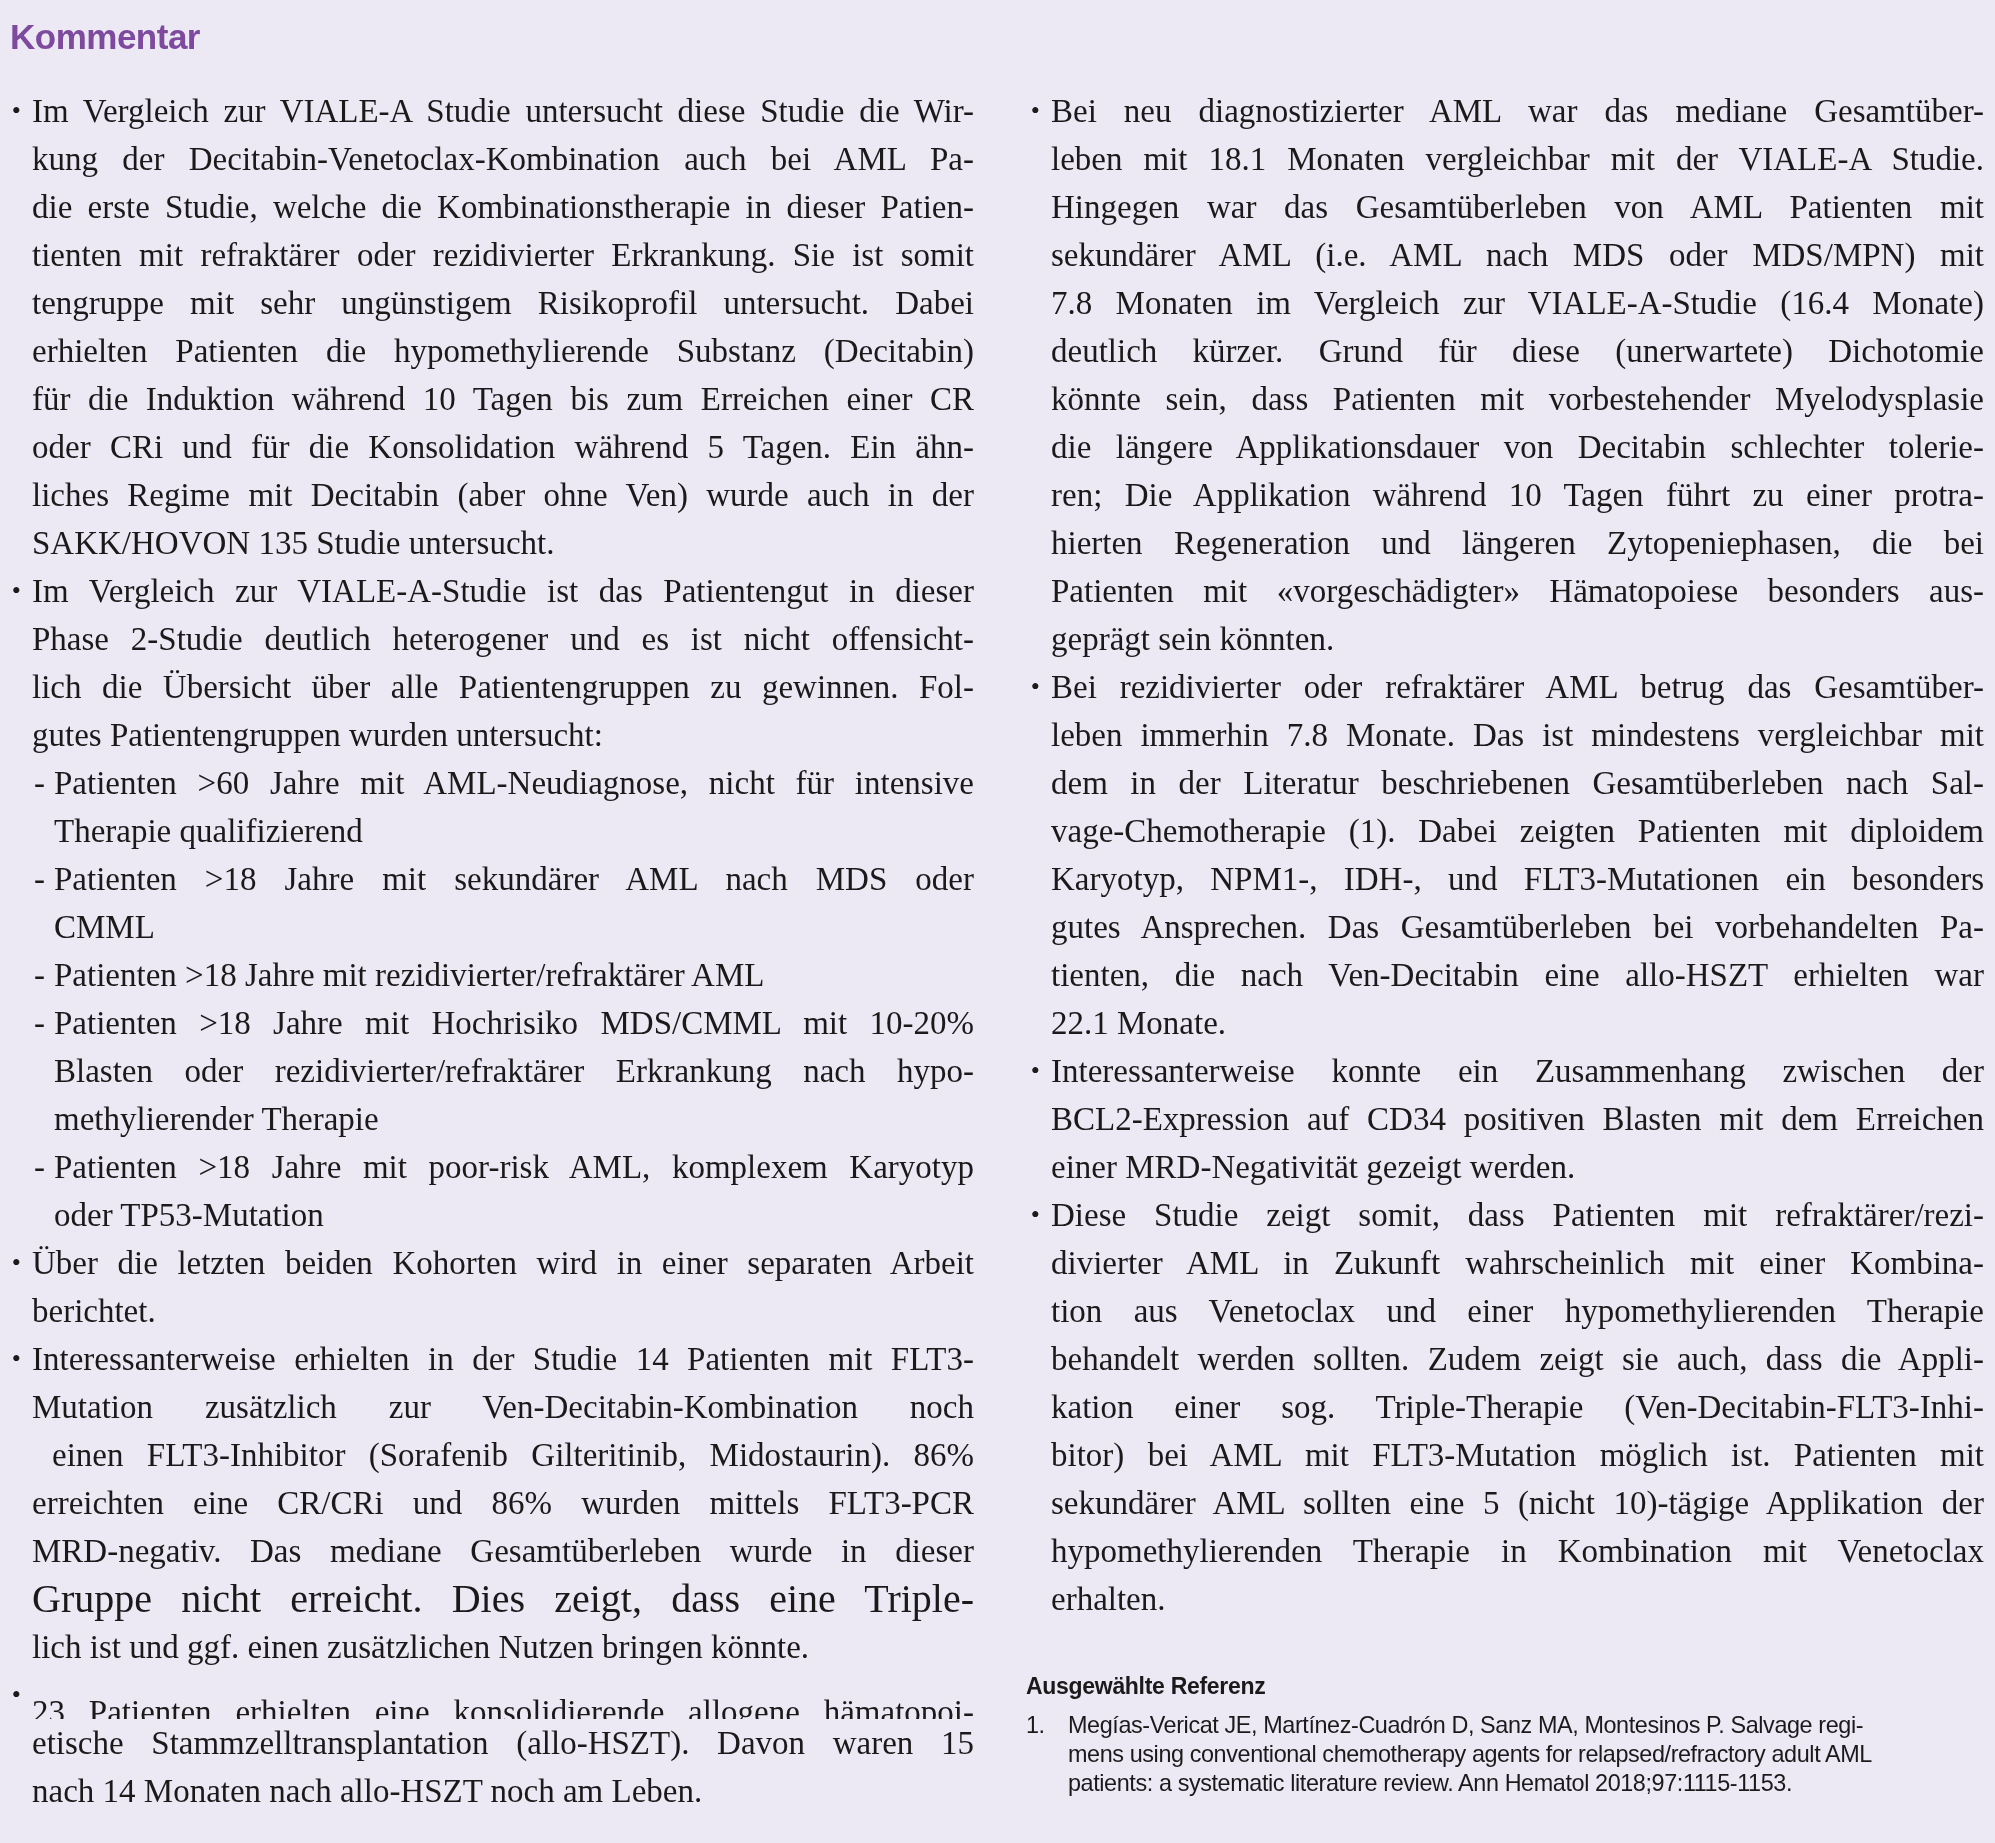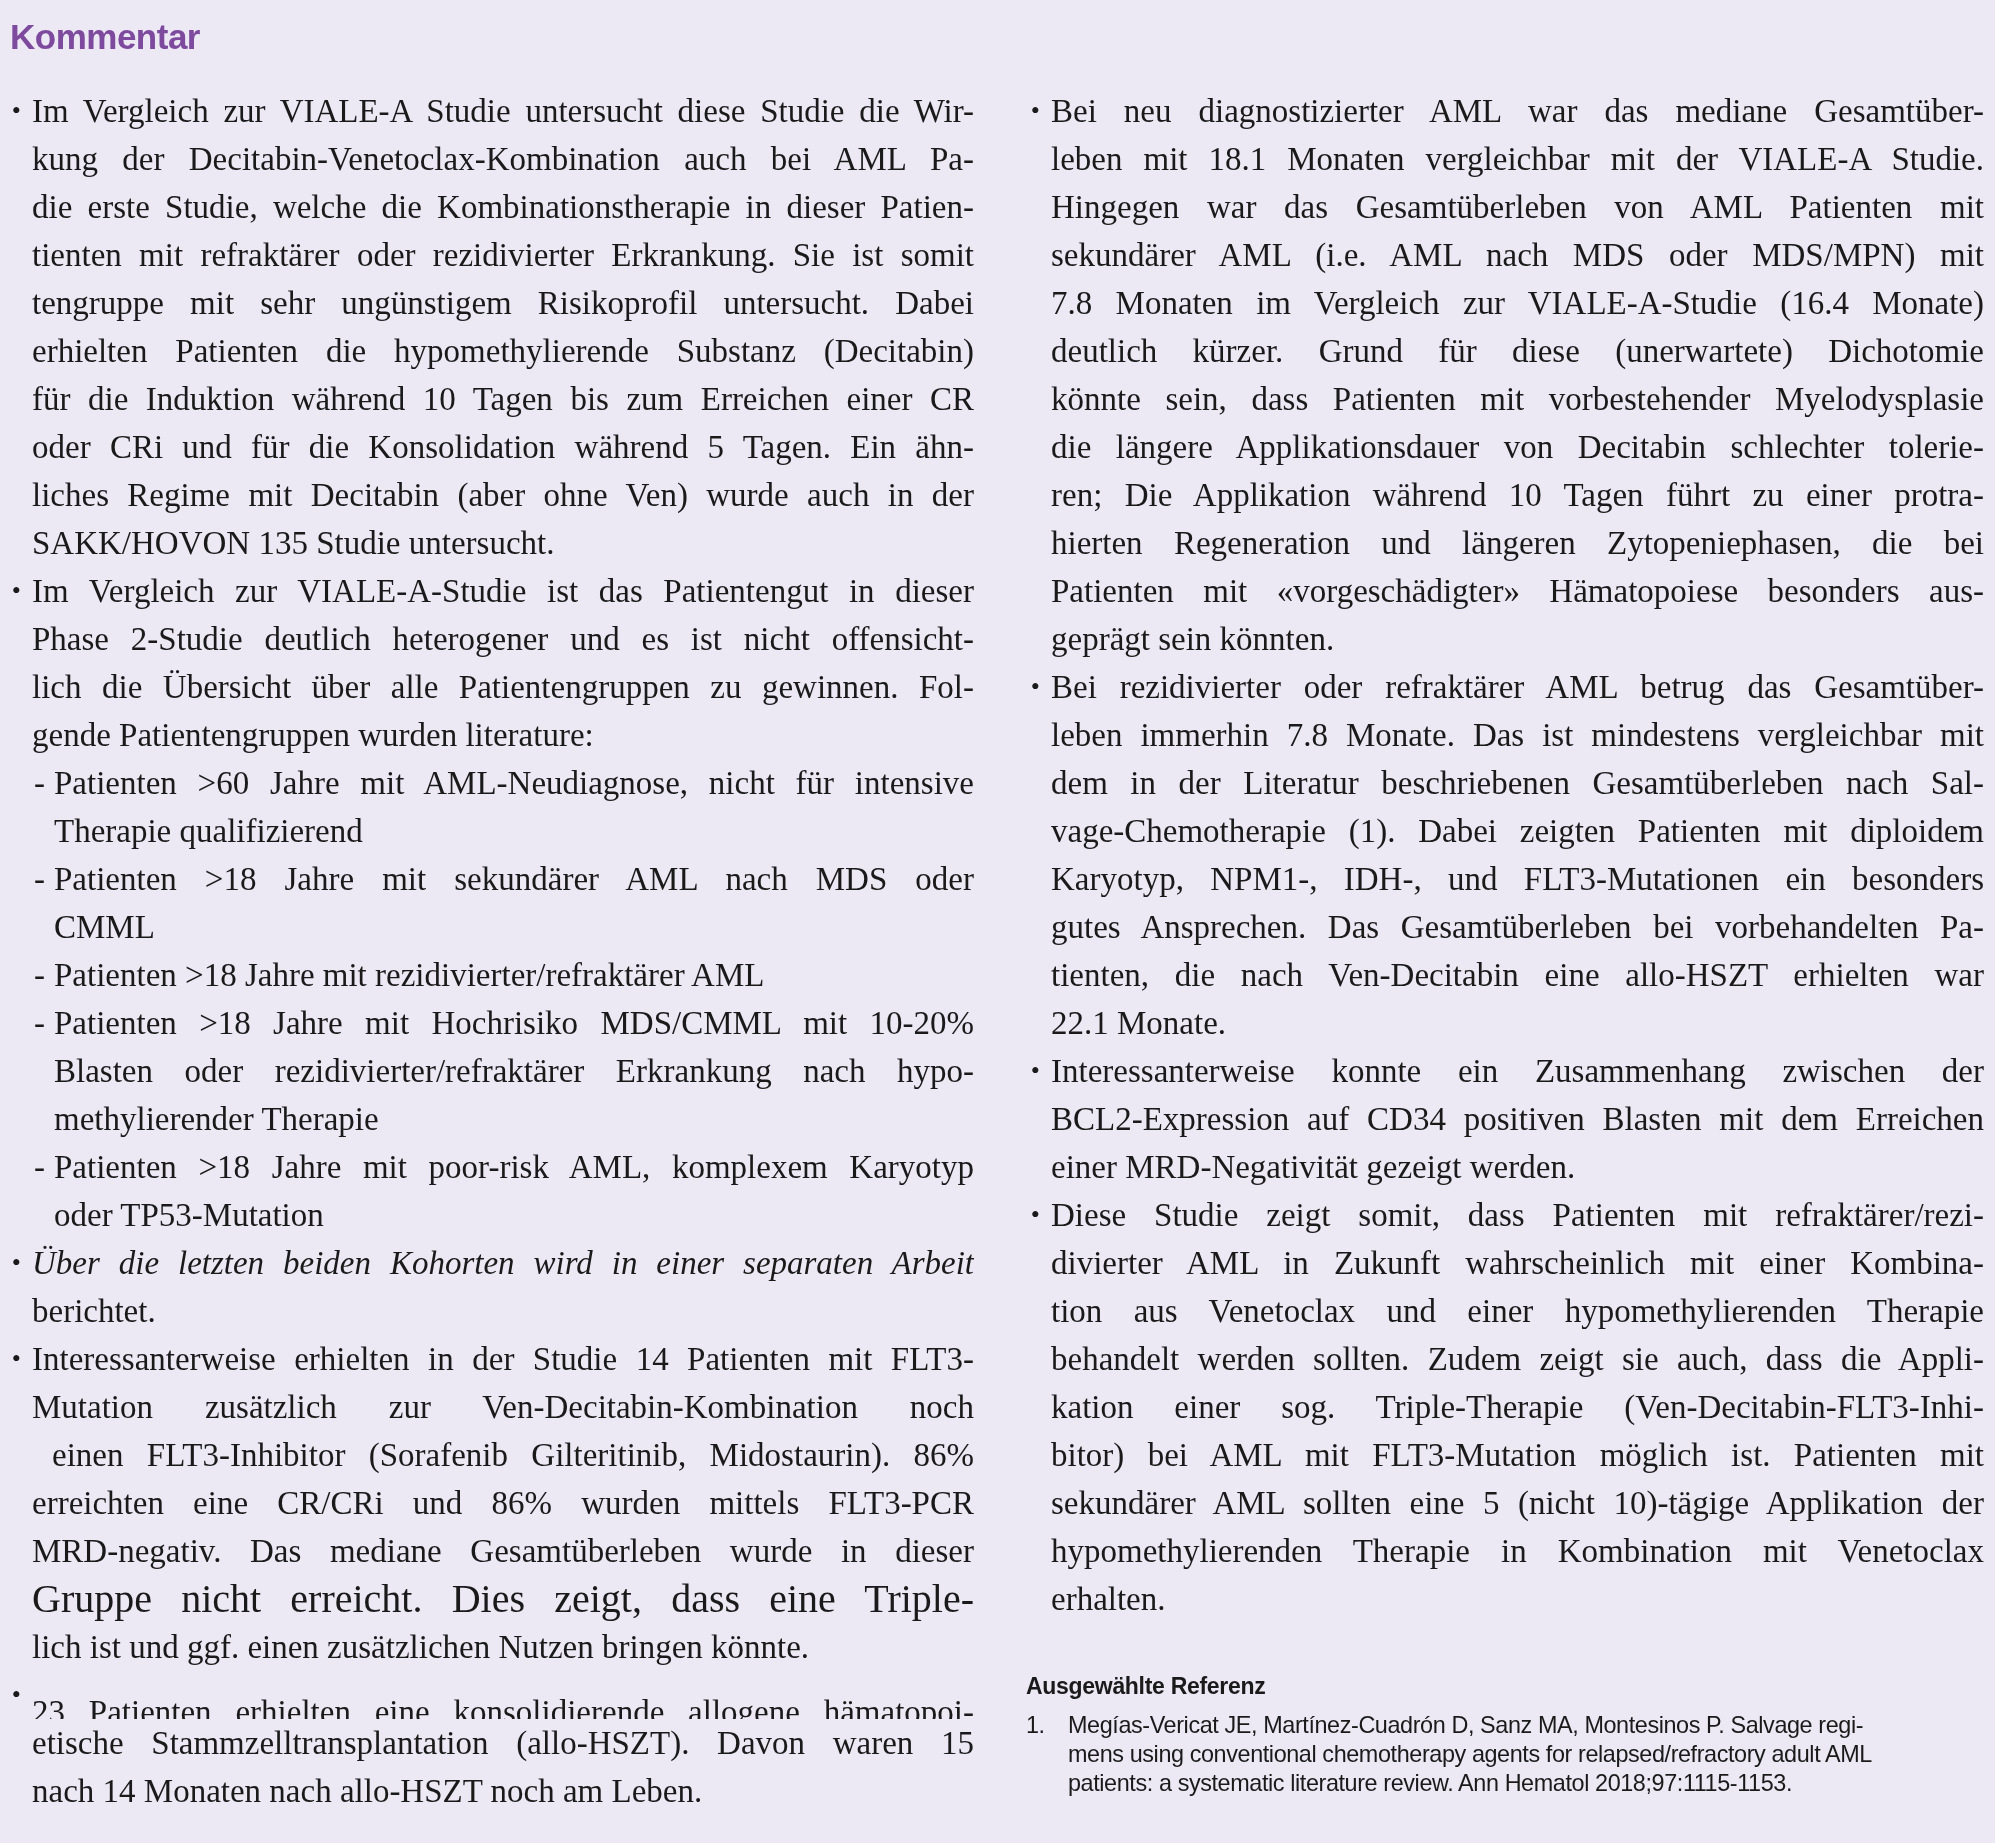--- a/index.html
+++ b/index.html
@@ -124,21 +124,21 @@
     <div class="line bullet-line justify">
       <span class="bullet-dot">•</span>
       <span style="display: block; text-align: justify; text-align-last: justify; white-space: normal; font-size: 33px;">Im Vergleich zur VIALE-A-Studie ist das Patientengut in dieser</span>
     </div>
     <div class="line cont-line justify">
       <span style="display: block; text-align: justify; text-align-last: justify; white-space: normal; font-size: 33px;">Phase 2-Studie deutlich heterogener und es ist nicht offensicht-</span>
     </div>
     <div class="line cont-line justify">
       <span style="display: block; text-align: justify; text-align-last: justify; white-space: normal; font-size: 33px;">lich die Übersicht über alle Patientengruppen zu gewinnen. Fol-</span>
     </div>
-    <div class="line cont-line"><span>gende Patientengruppen wurden literature:</span></div>
+    <div class="line cont-line"><span>gutes Patientengruppen wurden untersucht:</span></div>
     <div class="line sub-line justify">
       <span class="sub-dash">-</span>
       <span style="display: block; text-align: justify; text-align-last: justify; white-space: normal; font-size: 33px;">Patienten &gt;60 Jahre mit AML-Neudiagnose, nicht für intensive</span>
     </div>
     <div class="line sub-cont-line"><span>Therapie qualifizierend</span></div>
     <div class="line sub-line justify">
       <span class="sub-dash">-</span>
       <span style="display: block; text-align: justify; text-align-last: justify; white-space: normal; font-size: 33px;">Patienten &gt;18 Jahre mit sekundärer AML nach MDS oder</span>
     </div>
     <div class="line sub-cont-line"><span>CMML</span></div>
@@ -151,21 +151,21 @@
       <span style="display: block; text-align: justify; text-align-last: justify; white-space: normal; font-size: 33px;">Blasten oder rezidivierter/refraktärer Erkrankung nach hypo-</span>
     </div>
     <div class="line sub-cont-line"><span>methylierender Therapie</span></div>
     <div class="line sub-line justify">
       <span class="sub-dash">-</span>
       <span style="display: block; text-align: justify; text-align-last: justify; white-space: normal; font-size: 33px;">Patienten &gt;18 Jahre mit poor-risk AML, komplexem Karyotyp</span>
     </div>
     <div class="line sub-cont-line"><span>oder TP53-Mutation</span></div>
     <div class="line bullet-line justify">
       <span class="bullet-dot">•</span>
-      <span style="display: block; text-align: justify; text-align-last: justify; white-space: normal; font-size: 33px; font-style: italic;">Über die letzten beiden Kohorten wird in einer separaten Arbeit</span>
+      <span style="display: block; text-align: justify; text-align-last: justify; white-space: normal; font-size: 33px;">Über die letzten beiden Kohorten wird in einer separaten Arbeit</span>
     </div>
     <div class="line cont-line"><span>berichtet.</span></div>
     <div class="line bullet-line justify">
       <span class="bullet-dot">•</span>
       <span style="display: block; text-align: justify; text-align-last: justify; white-space: normal; font-size: 33px;">Interessanterweise erhielten in der Studie 14 Patienten mit FLT3-</span>
     </div>
     <div class="line cont-line justify">
       <span style="display: block; text-align: justify; text-align-last: justify; white-space: normal; font-size: 33px;">Mutation zusätzlich zur Ven-Decitabin-Kombination noch</span>
     </div>
     <div class="line cont-line justify">

